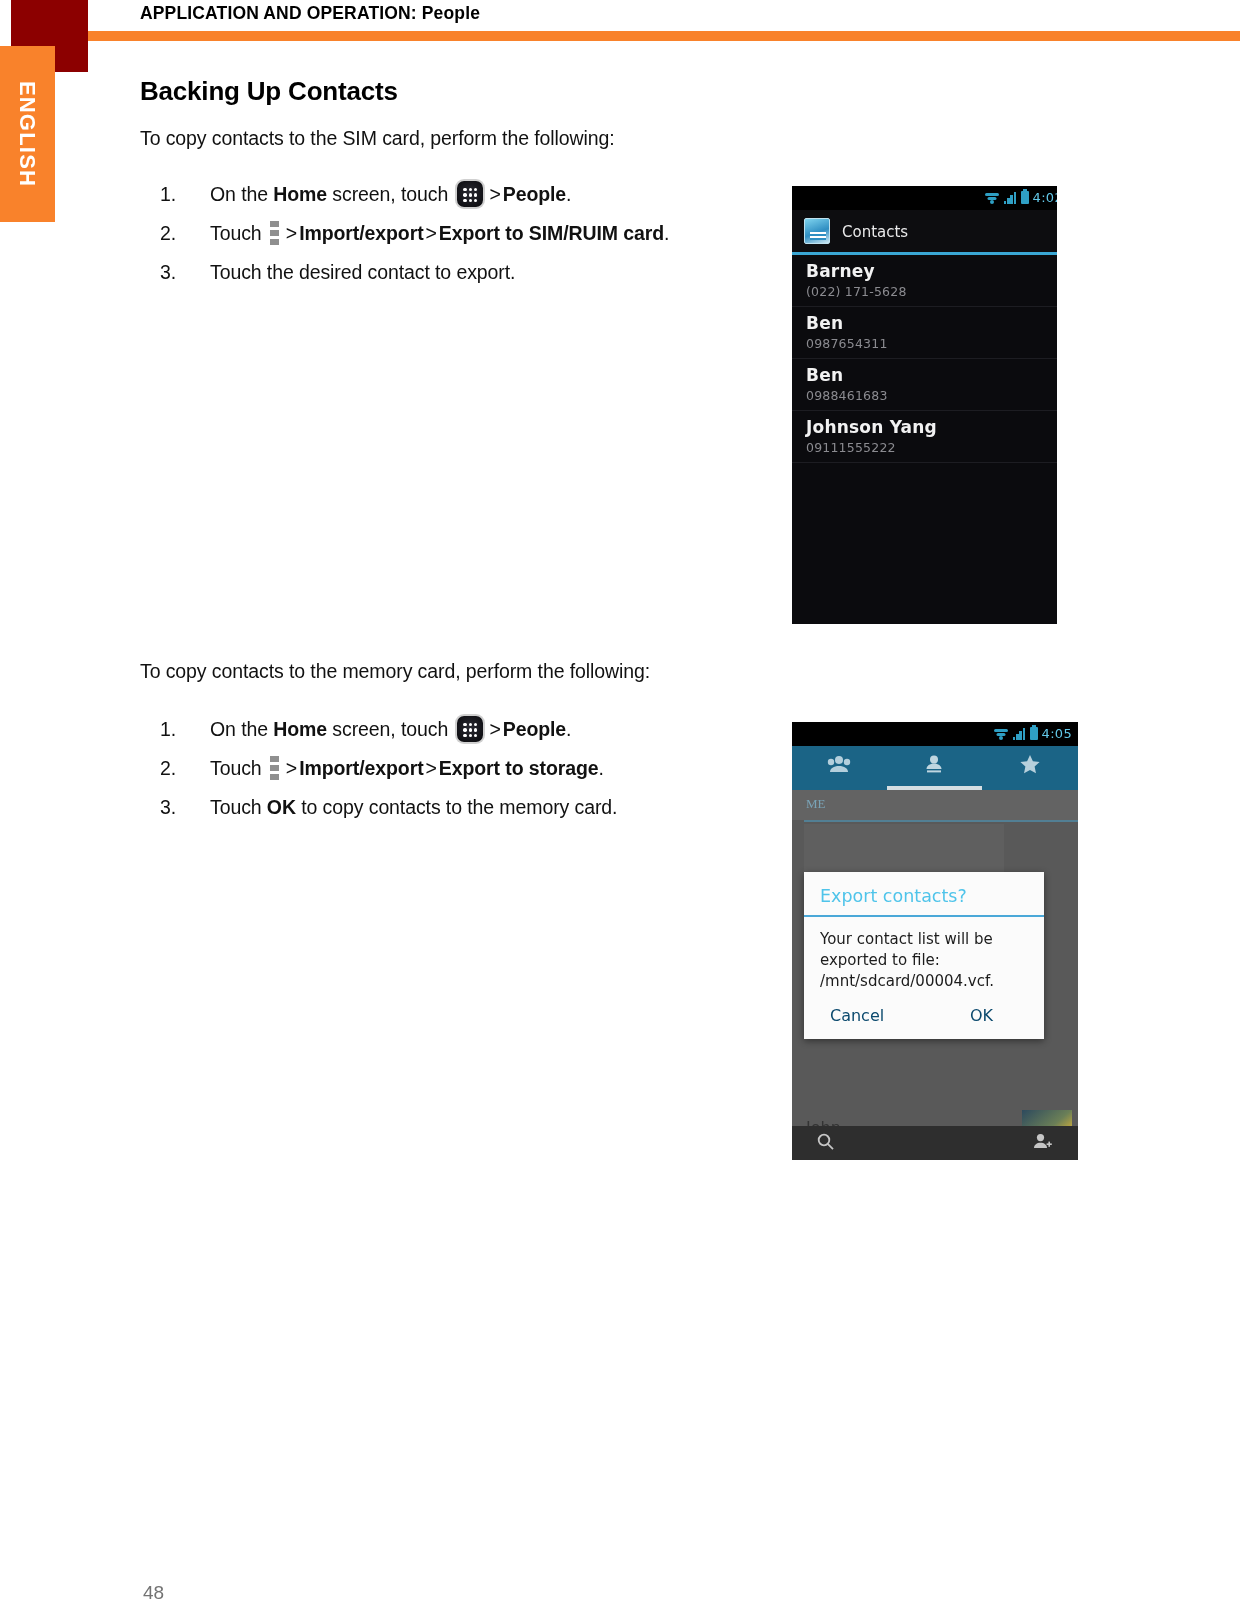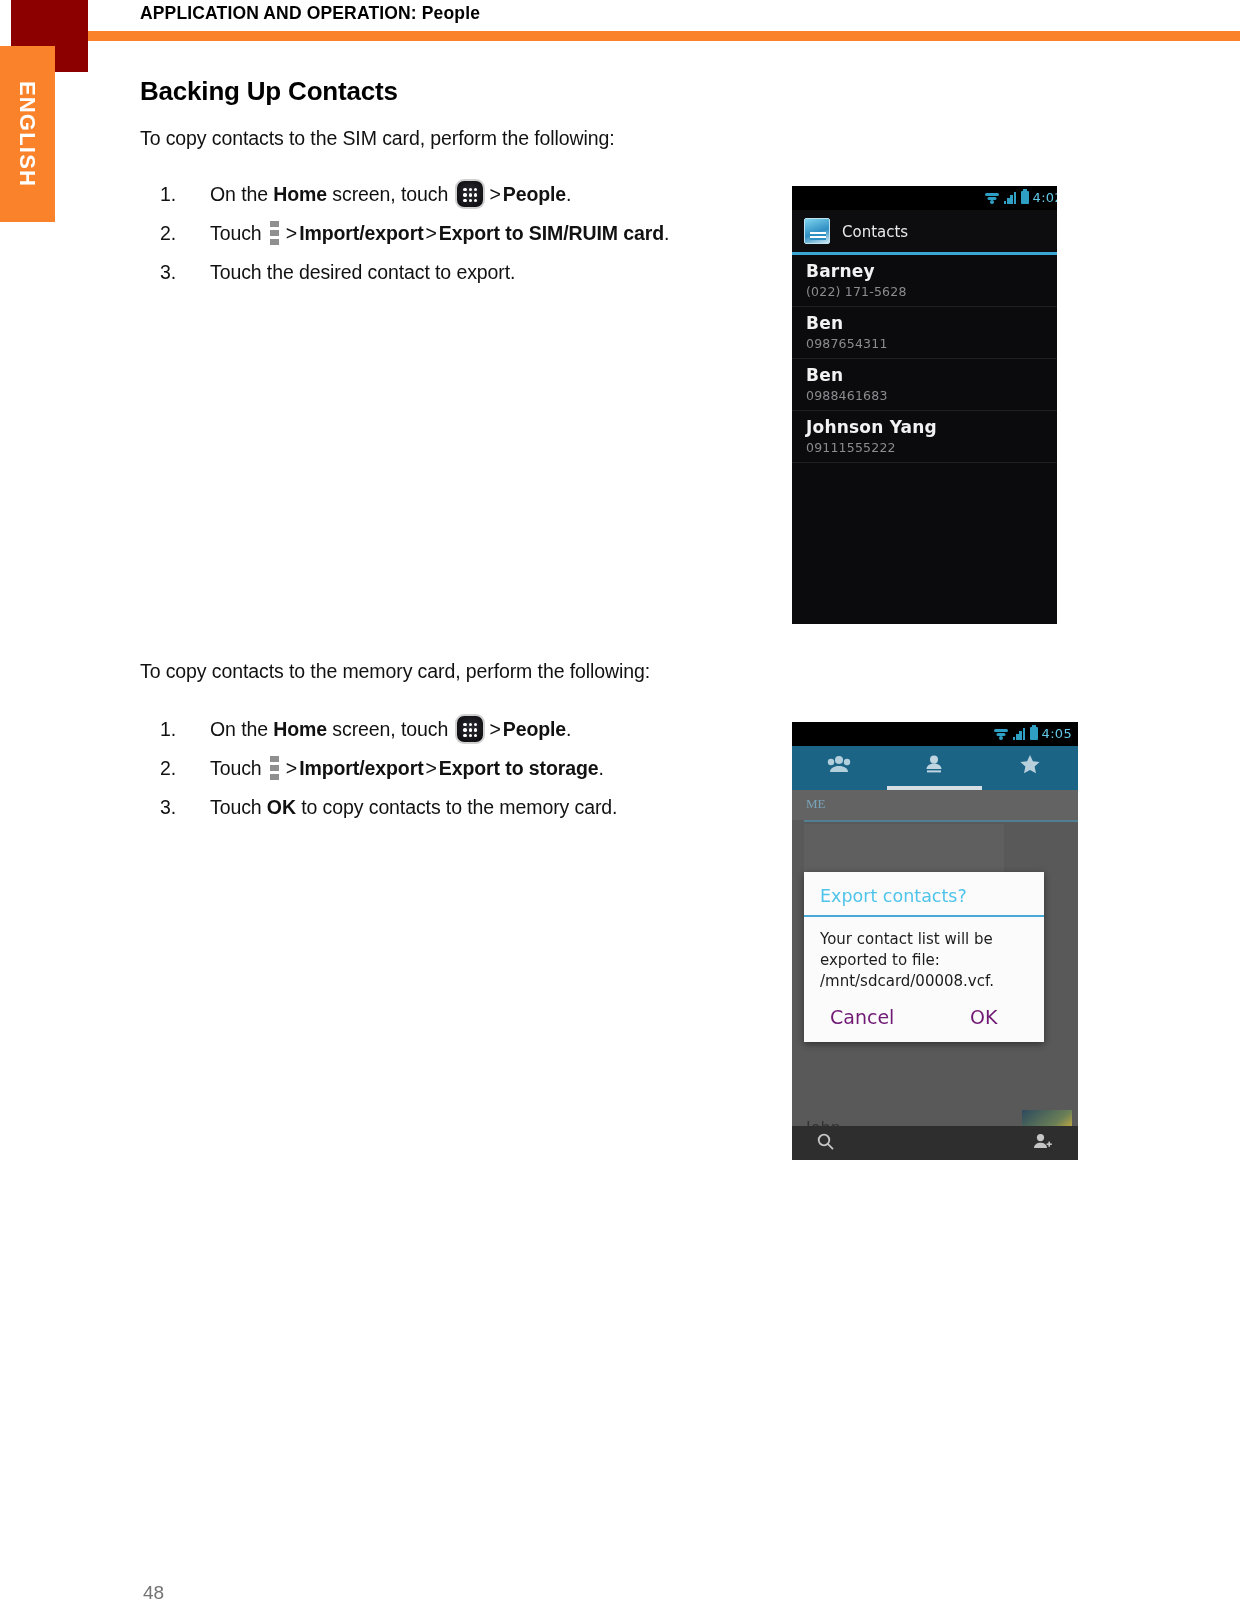--- a/index.html
+++ b/index.html
@@ -280,21 +280,21 @@
   .s2-dlg-rule { height: 2px; background: #4aa8d8; }
   .s2-dlg-body {
     padding: 12px 16px 4px 16px;
     color: #1c1c1c; font-size: 15px; line-height: 21px;
     font-family: "DejaVu Sans", sans-serif;
   }
   .s2-dlg-btns {
     display: flex; padding: 10px 16px 14px 26px; gap: 0;
   }
   .s2-dlg-btn {
-    font-size: 19px; color: #701a75; font-family: "DejaVu Sans", sans-serif;
+    font-size: 16px; color: #0c4a6e; font-family: "DejaVu Sans", sans-serif;
   }
   .s2-dlg-btn.cancel { flex: 0 0 140px; }
   .s2-dlg-btn.ok { flex: 0 0 auto; }
 
   .s2-contact-row {
     position: absolute; left: 0; width: 100%; height: 52px;
   }
   .s2-cr-1 { top: 320px; }
   .s2-contact-name {
     position: absolute; left: 14px; top: 8px;
@@ -473,21 +473,21 @@
       <div class="s2-contact-row s2-cr-1">
         <span class="s2-contact-name">John</span>
         <span class="s2-avatar s2-avatar-1"></span>
       </div>
 
     </div>
 
     <div class="s2-dialog">
       <div class="s2-dlg-title">Export contacts?</div>
       <div class="s2-dlg-rule"></div>
-      <div class="s2-dlg-body">Your contact list will be exported to file: /mnt/sdcard/00008.vcf.</div>
+      <div class="s2-dlg-body">Your contact list will be exported to file: /mnt/sdcard/00004.vcf.</div>
       <div class="s2-dlg-btns">
         <span class="s2-dlg-btn cancel">Cancel</span>
         <span class="s2-dlg-btn ok">OK</span>
       </div>
     </div>
 
     <div class="s2-bottombar">
       <span class="s2-bb-icon s2-bb-search">
         <svg width="20" height="20" viewBox="0 0 20 20">
           <circle cx="8" cy="8" r="5.3" fill="none" stroke="#c6c6c6" stroke-width="1.8"></circle>

